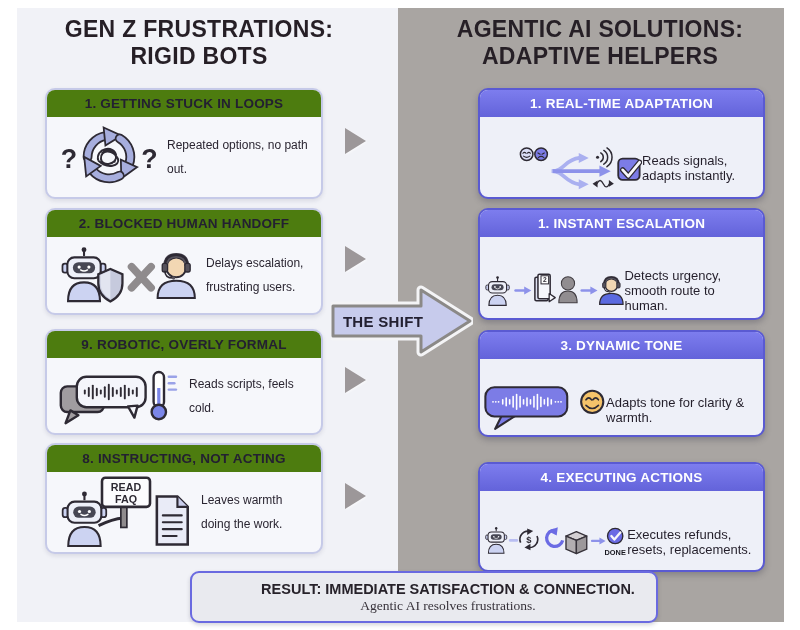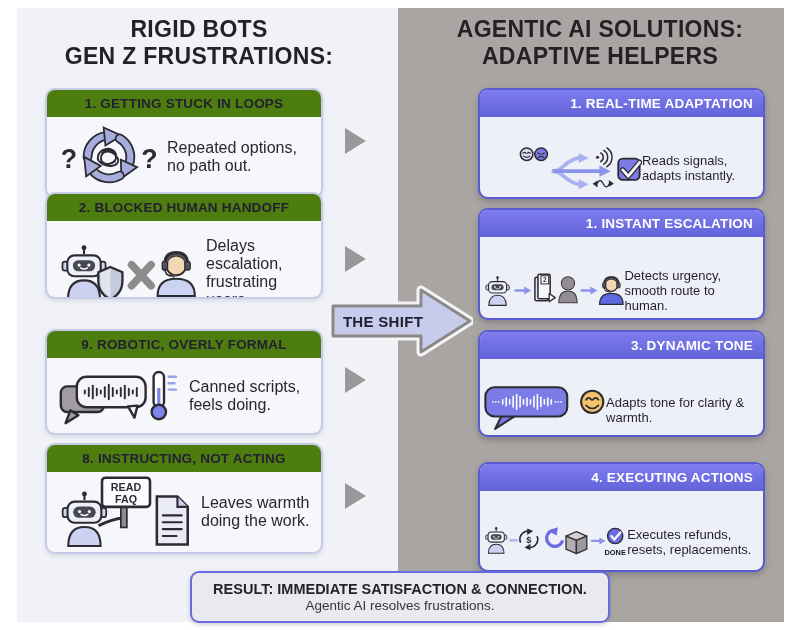--- a/index.html
+++ b/index.html
@@ -14,40 +14,40 @@
   #right-title{left:425px;top:16px;width:350px;}
 
   .card{position:absolute;border-radius:10px;display:flex;flex-direction:column;overflow:hidden;}
   .card.lft{left:45px;width:274px;background:#f6f7fb;border:2px solid #c6cae8;
         box-shadow:0 2px 4px rgba(80,80,110,.14);}
   .card.rgt{left:478px;width:283px;background:#eef0f8;border:2px solid #5a5ad2;
         box-shadow:0 3px 6px rgba(40,40,60,.28);}
   .lhead{background:#4d7c0f;color:#232031;font-weight:800;font-size:13.5px;text-align:center;
         padding:6px 2px;letter-spacing:.2px;}
   .rhead{background:linear-gradient(180deg,#7d7dee,#6363da);color:#ffffff;font-weight:800;
-        font-size:13.5px;text-align:right;padding:6px 10px;letter-spacing:.2px;}
+        font-size:13.5px;text-align:center;padding:6px 2px;letter-spacing:.2px;}
   .lbody{flex:1;display:flex;align-items:center;padding:0 10px 0 12px;gap:8px;}
   .licon{flex:none;}
-  .ldesc{flex:1;font-size:16px;line-height:18px;color:#2a2531;}
+  .ldesc{flex:1;font-size:12px;line-height:24px;color:#2a2531;}
   .rbody{flex:1;display:flex;flex-direction:row;align-items:center;justify-content:space-between;
         padding:20px 4px 5px;}
   .rcaption{font-size:13px;color:#241f2b;line-height:15px;}
 
   .shift-tri{position:absolute;left:345px;width:0;height:0;
         border-left:21px solid #9c9799;border-top:13px solid transparent;border-bottom:13px solid transparent;
         filter:drop-shadow(1px 1px 1px rgba(255,255,255,.6));}
   .shift{position:absolute;left:331px;top:285px;width:142px;height:72px;}
   .shift-label{position:absolute;left:0;top:0;width:104px;height:72px;display:flex;align-items:center;
         justify-content:center;font-weight:800;font-size:15px;color:#232031;letter-spacing:.3px;}
 
   .result{position:absolute;left:190px;top:571px;width:416px;height:48px;background:#e9eaef;
         border:2.5px solid #6a6ae0;border-radius:9px;display:flex;flex-direction:column;
-        align-items:center;justify-content:center;box-shadow:0 2px 4px rgba(40,40,60,.2);}
+        align-items:center;justify-content:center;box-shadow:0 2px 4px rgba(40,40,60,.2);padding-left:48px;}
   .result .r1{font-weight:800;font-size:14.5px;color:#27222a;}
-  .result .r2{font-size:13.5px;color:#37323a;margin-top:1px;}
+  .result .r2{font-size:13.5px;color:#37323a;margin-top:1px;font-family:Liberation Serif, serif;}
 
   svg text{font-family:"Liberation Sans",sans-serif;}
   .hiddefs{position:absolute;width:0;height:0;overflow:hidden;}
 </style>
 </head>
 <body>
 
 <div class="root">
   <div class="canvas"></div>
 
@@ -76,22 +76,22 @@
         <circle cx="28" cy="42" r="2.5" fill="#56525c"></circle>
       </g>
       <g id="arrowDef">
         <path d="M2 10 H20" stroke="currentColor" stroke-width="5" stroke-linecap="round"></path>
         <path d="M19 2 L33 10 L19 18 Z" fill="currentColor"></path>
       </g>
     </defs>
   </svg>
 
   <div class="title" id="left-title">
+    <span>GEN Z FRUSTRATIONS:</span>
     <span>RIGID BOTS</span>
-    <span>GEN Z FRUSTRATIONS:</span>
   </div>
   <div class="title" id="right-title">
     <span>AGENTIC AI SOLUTIONS:</span>
     <span>ADAPTIVE HELPERS</span>
   </div>
 
   <section class="card lft" style="top:88px;height:107px">
     <header class="lhead">1. GETTING STUCK IN LOOPS</header>
     <div class="lbody">
       <svg class="licon" viewBox="0 0 112 80" style="width:100px;height:72px">
@@ -113,21 +113,21 @@
           </g>
           <path d="M44 44 C40 30 62 26 64 38 C66 48 48 52 47 42 C46 32 60 30 66 42 C69 50 54 54 44 44 M48 36 C56 28 68 36 62 46" stroke="#2e2a34" stroke-width="2.2" fill="none"></path>
           <text x="2" y="52" font-size="30" font-weight="800" fill="#2e2a34">?</text>
           <text x="92" y="52" font-size="30" font-weight="800" fill="#2e2a34">?</text>
         </g>
       </svg>
       <p class="ldesc">Repeated options, no path out.</p>
     </div>
   </section>
 
-  <section class="card lft" style="top:192px;height:103px">
+  <section class="card lft" style="top:208px;height:103px">
     <header class="lhead">2. BLOCKED HUMAN HANDOFF</header>
     <div class="lbody">
       <svg class="licon" viewBox="0 0 184 82" style="width:139px;height:62px">
         <use href="#botDef" transform="translate(0,2) scale(0.92)"></use>
         <path d="M52 40 L68 33 L84 40 V52 C84 64 76 72 68 76 C60 72 52 64 52 52 Z" fill="#c6cadd" stroke="#2e2a34" stroke-width="3"></path>
         <path d="M68 35 L55 41 V52 C55 62 61 69 68 73 Z" fill="#e2e5f0"></path>
         <path d="M96 30 L122 58 M122 30 L96 58" stroke="#8f8b8d" stroke-width="10" stroke-linecap="round"></path>
         <use href="#agentDef" color="#ccd3f2" transform="translate(127,8) scale(0.88)"></use>
       </svg>
       <p class="ldesc">Delays escalation, frustrating users.</p>
@@ -160,21 +160,21 @@
         </g>
         <rect x="118" y="10" width="13" height="44" rx="6.5" fill="#ffffff" stroke="#2e2a34" stroke-width="3"></rect>
         <rect x="122.5" y="30" width="4" height="24" fill="#7b86e8"></rect>
         <circle cx="124.5" cy="60" r="9" fill="#7b86e8" stroke="#2e2a34" stroke-width="3"></circle>
         <g stroke="#9aa2e8" stroke-width="3" stroke-linecap="round">
           <line x1="137" y1="16" x2="146" y2="16"></line>
             <line x1="137" y1="24" x2="144" y2="24"></line>
             <line x1="137" y1="32" x2="146" y2="32"></line>
         </g>
       </svg>
-      <p class="ldesc">Canned scripts, feels doing.</p>
+      <p class="ldesc">Reads scripts, feels cold.</p>
     </div>
   </section>
 
   <section class="card lft" style="top:443px;height:107px">
     <header class="lhead">8. INSTRUCTING, NOT ACTING</header>
     <div class="lbody">
       <svg class="licon" viewBox="0 0 156 84" style="width:134px;height:72px">
         <path d="M46 58 Q62 50 75 49" stroke="#2e2a34" stroke-width="3.5" fill="none"></path>
         <rect x="72" y="34" width="7" height="26" fill="#8f8b8d" stroke="#2e2a34" stroke-width="2"></rect>
         <use href="#botDef" transform="translate(0,16) scale(0.82)"></use>

